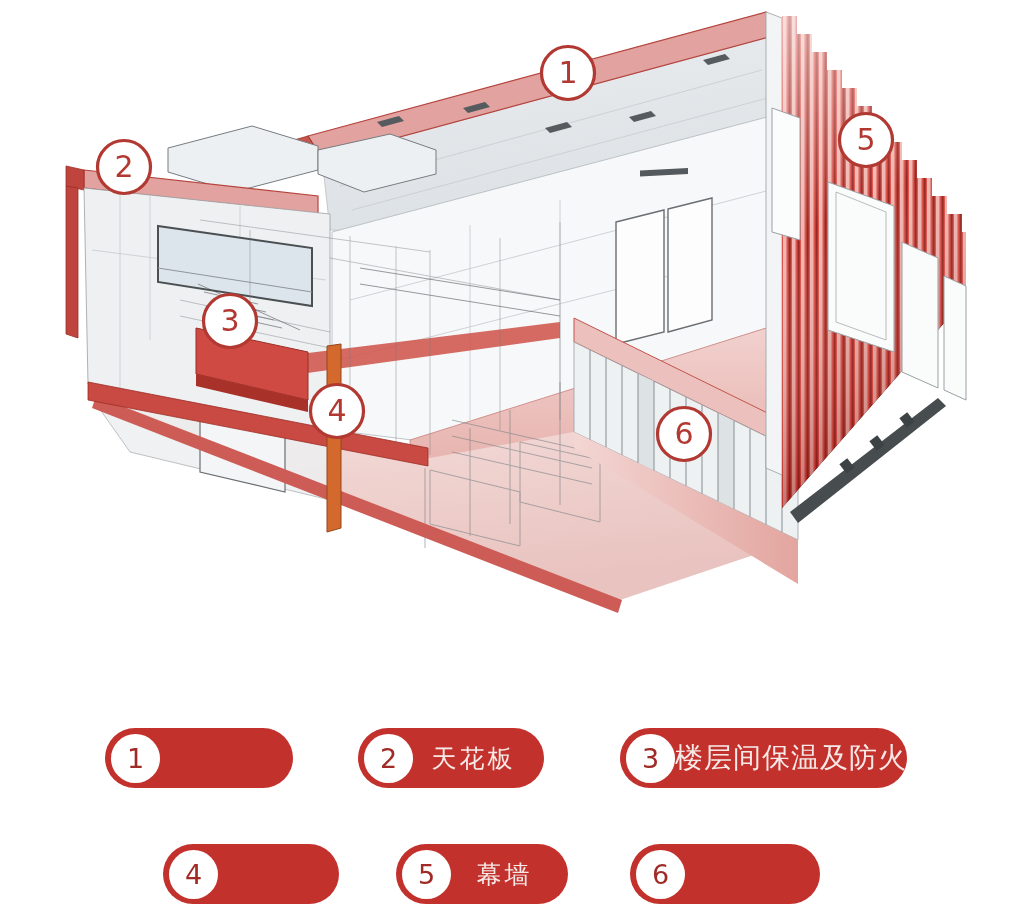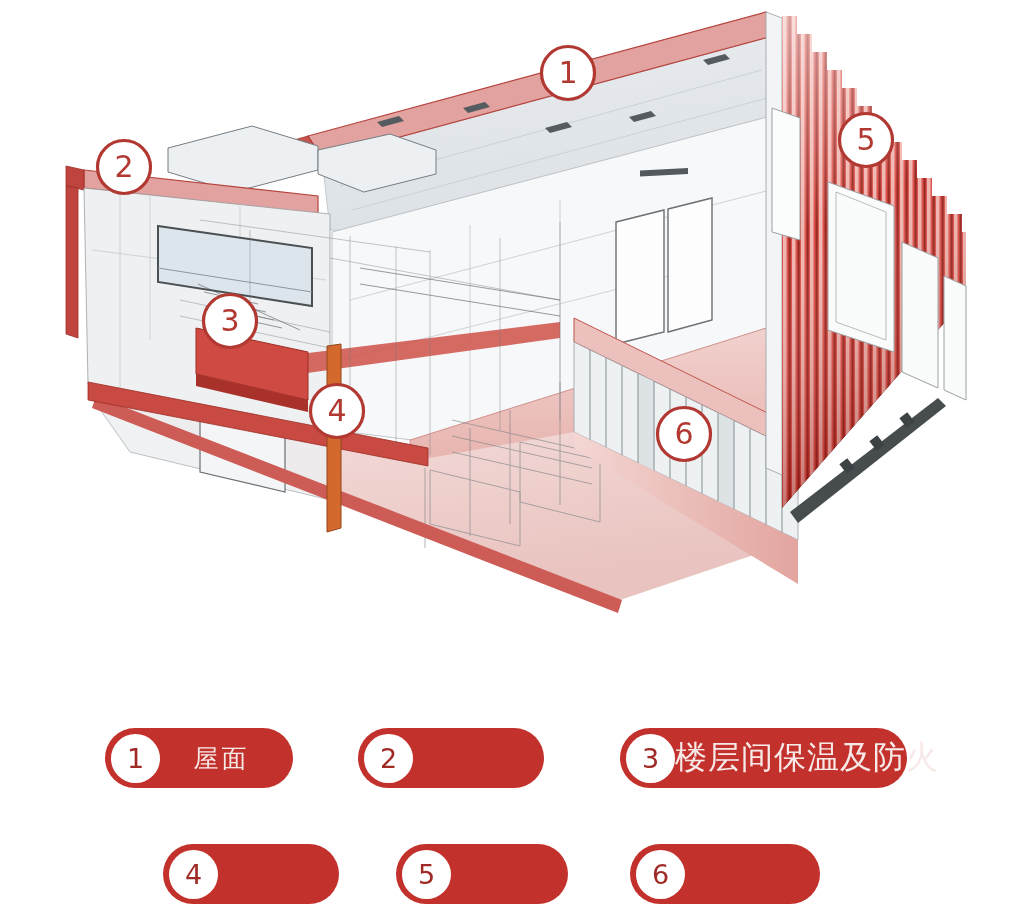--- a/index.html
+++ b/index.html
@@ -9,21 +9,21 @@
   svg{display:block;}
 
   
   .pill{position:absolute;height:60px;background:#C3312C;border-radius:33px;
         display:flex;align-items:center;box-sizing:border-box;padding-left:6px;}
   .pill .num{width:49px;height:49px;border-radius:50%;background:#ffffff;
         color:#A02B26;font-size:27px;display:flex;align-items:center;justify-content:center;
         flex:0 0 49px;}
   .pill .lbl{flex:1;text-align:center;color:#F7E9E7;font-size:25px;letter-spacing:3px;
         padding-right:10px;white-space:nowrap;}
-  .pill.wide .lbl{letter-spacing:1px;font-size:32px;}
+  .pill.wide .lbl{letter-spacing:1px;font-size:28px;}
 
   
   text.mnum{font-size:30px;fill:#B23832;}
 </style>
 </head>
 <body>
 
 <div class="stage">
 <svg width="1029" height="919" viewBox="0 0 1029 919" xmlns="http://www.w3.org/2000/svg">
   <defs>
@@ -209,31 +209,32 @@
       <circle cx="684" cy="434" r="26.5" fill="#ffffff" stroke="#B23832" stroke-width="3.2"></circle>
       <text class="mnum" x="684" y="444" text-anchor="middle">6</text>
     </g>
   </g>
 </svg>
 </div>
 
 <div>
   <div class="pill" style="left:105px;top:728px;width:188px;">
     <div class="num">1</div>
-    <div class="lbl">屋面</div>
   </div>
   <div class="pill" style="left:358px;top:728px;width:186px;">
     <div class="num">2</div>
+    <div class="lbl">天花板</div>
   </div>
   <div class="pill wide" style="left:620px;top:728px;width:287px;">
     <div class="num">3</div>
     <div class="lbl">楼层间保温及防火</div>
   </div>
   <div class="pill" style="left:163px;top:844px;width:176px;">
     <div class="num">4</div>
   </div>
   <div class="pill" style="left:396px;top:844px;width:172px;">
     <div class="num">5</div>
+    <div class="lbl">幕墙</div>
   </div>
   <div class="pill" style="left:630px;top:844px;width:190px;">
     <div class="num">6</div>
   </div>
 </div>
 
 </body></html>

